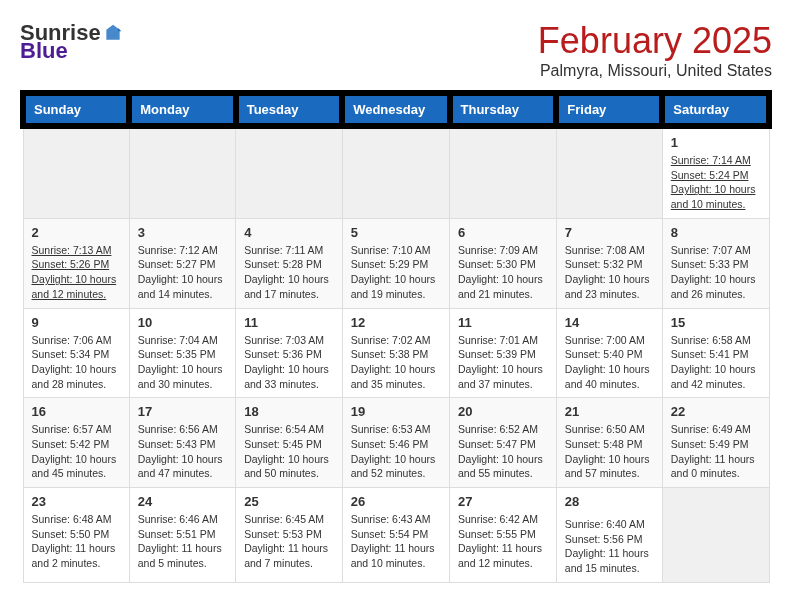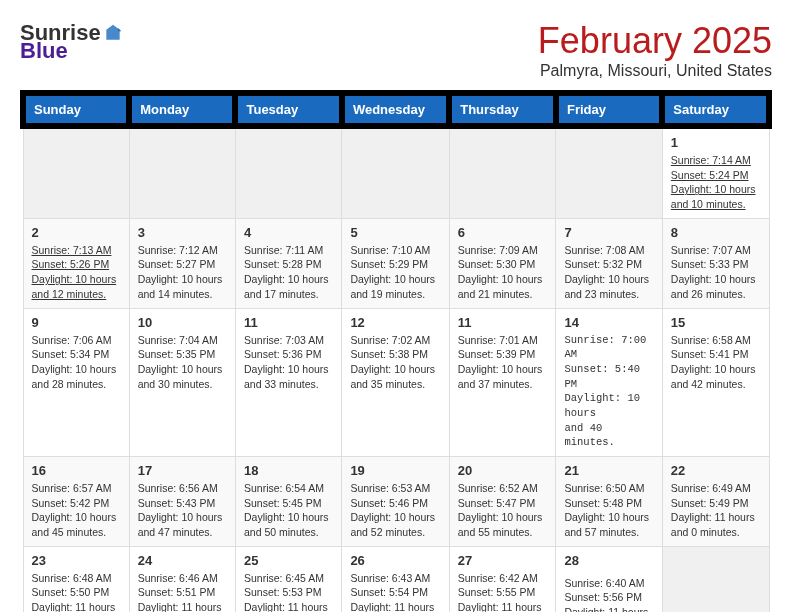--- a/index.html
+++ b/index.html
@@ -228,21 +228,21 @@
         </td>
         <td>
           <div class="day-number">11</div>
           <div class="day-info" style="white-space: pre-line;">Sunrise: 7:01 AM
 Sunset: 5:39 PM
 Daylight: 10 hours
 and 37 minutes.</div>
         </td>
         <td>
           <div class="day-number">14</div>
-          <div class="day-info" style="white-space: pre-line; font-family: Liberation Mono, monospace;">Sunrise: 7:00 AM
+          <div class="day-info" style="white-space: pre-line;">Sunrise: 7:00 AM
 Sunset: 5:40 PM
 Daylight: 10 hours
 and 40 minutes.</div>
         </td>
         <td>
           <div class="day-number">15</div>
           <div class="day-info" style="white-space: pre-line;">Sunrise: 6:58 AM
 Sunset: 5:41 PM
 Daylight: 10 hours
 and 42 minutes.</div>

